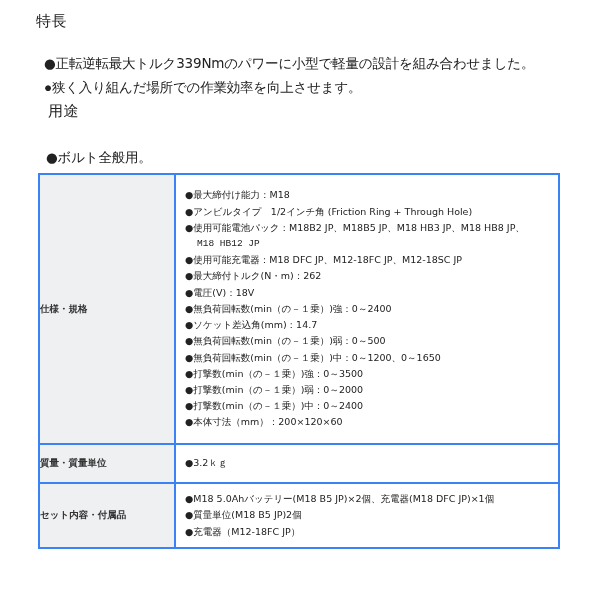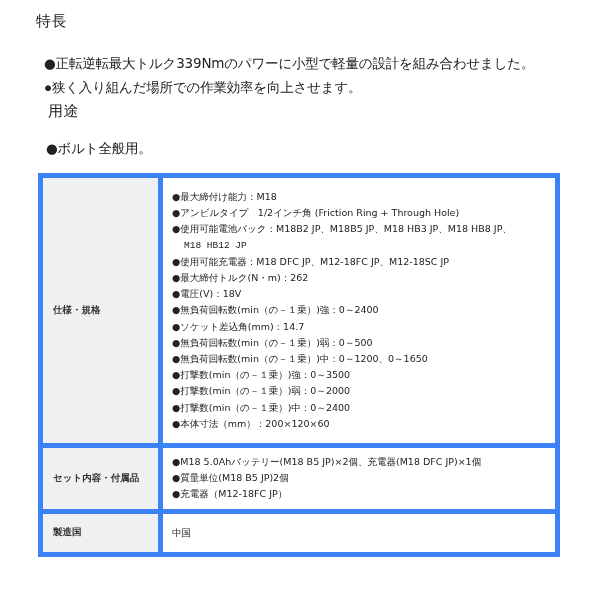--- a/index.html
+++ b/index.html
@@ -6,29 +6,29 @@
   html, body { width: 600px; height: 600px; background: #ffffff; overflow: hidden; }
   body { font-family: "DejaVu Sans", "Liberation Sans", sans-serif; color: #1a1a1a; position: relative; }
 
   .section-title { position: absolute; font-size: 15px; color: #222; letter-spacing: 0.5px; }
   .bullet-line { position: absolute; font-size: 13.5px; color: #222; white-space: nowrap; letter-spacing: -0.2px; margin-top: 13px; }
 
   #title-features { left: 36px; top: 12px; }
   #feat-0 { left: 44px; top: 42px; }
   #feat-1 { left: 44px; top: 66px; font-family: Liberation Serif, serif; }
   #title-usage { left: 36px; top: 102px; margin-left: 12px; }
-  #usage-0 { left: 46px; top: 127px; }
+  #usage-0 { left: 46px; top: 136px; }
 
   .spec-table {
     position: absolute; left: 38px; top: 173px; width: 522px;
     border-collapse: collapse; font-size: 9.5px;
   }
-  .spec-table td { border: 5px solid #3b82f6; vertical-align: middle; }
+  .spec-table td { border: 2px solid #3b82f6; vertical-align: middle; }
   .spec-table td.label {
-    width: 120px; background: #eef0f2; padding-left: 10px;
+    width: 136px; background: #eef0f2; 
     font-weight: bold; color: #333; font-size: 9.5px;
   }
   .spec-table td.value { background: #ffffff; padding: 6px 8px 6px 9px; color: #222; }
   .spec-line { line-height: 16.2px; white-space: nowrap; }
   .spec-line.cont { padding-left: 12px; font-family: Liberation Mono, monospace; }
   .row-spec td { height: 270px; }
   .row-weight td { height: 39px; }
   .row-set td { height: 65px; }
   .row-origin td { height: 43px; }
 </style>
@@ -61,28 +61,28 @@
       <div class="spec-line">●無負荷回転数(min（の－１乗）)強：0～2400</div>
       <div class="spec-line">●ソケット差込角(mm)：14.7</div>
       <div class="spec-line">●無負荷回転数(min（の－１乗）)弱：0～500</div>
       <div class="spec-line">●無負荷回転数(min（の－１乗）)中：0～1200、0～1650</div>
       <div class="spec-line">●打撃数(min（の－１乗）)強：0～3500</div>
       <div class="spec-line">●打撃数(min（の－１乗）)弱：0～2000</div>
       <div class="spec-line">●打撃数(min（の－１乗）)中：0～2400</div>
       <div class="spec-line">●本体寸法（mm）：200×120×60</div>
     </td>
   </tr>
+  <tr class="row-weight">
+    <td class="label">質量・質量単位</td>
+    <td class="value">
+      <div class="spec-line">●3.2ｋｇ</div>
+    </td>
+  </tr>
   <tr class="row-set">
     <td class="label">セット内容・付属品</td>
     <td class="value">
       <div class="spec-line">●M18 5.0Ahバッテリー(M18 B5 JP)×2個、充電器(M18 DFC JP)×1個</div>
       <div class="spec-line">●質量単位(M18 B5 JP)2個</div>
       <div class="spec-line">●充電器（M12-18FC JP）</div>
     </td>
   </tr>
-  <tr class="row-origin">
-    <td class="label">製造国</td>
-    <td class="value">
-      <div class="spec-line">中国</div>
-    </td>
-  </tr>
 </tbody>
   </table>
 
 </body></html>

